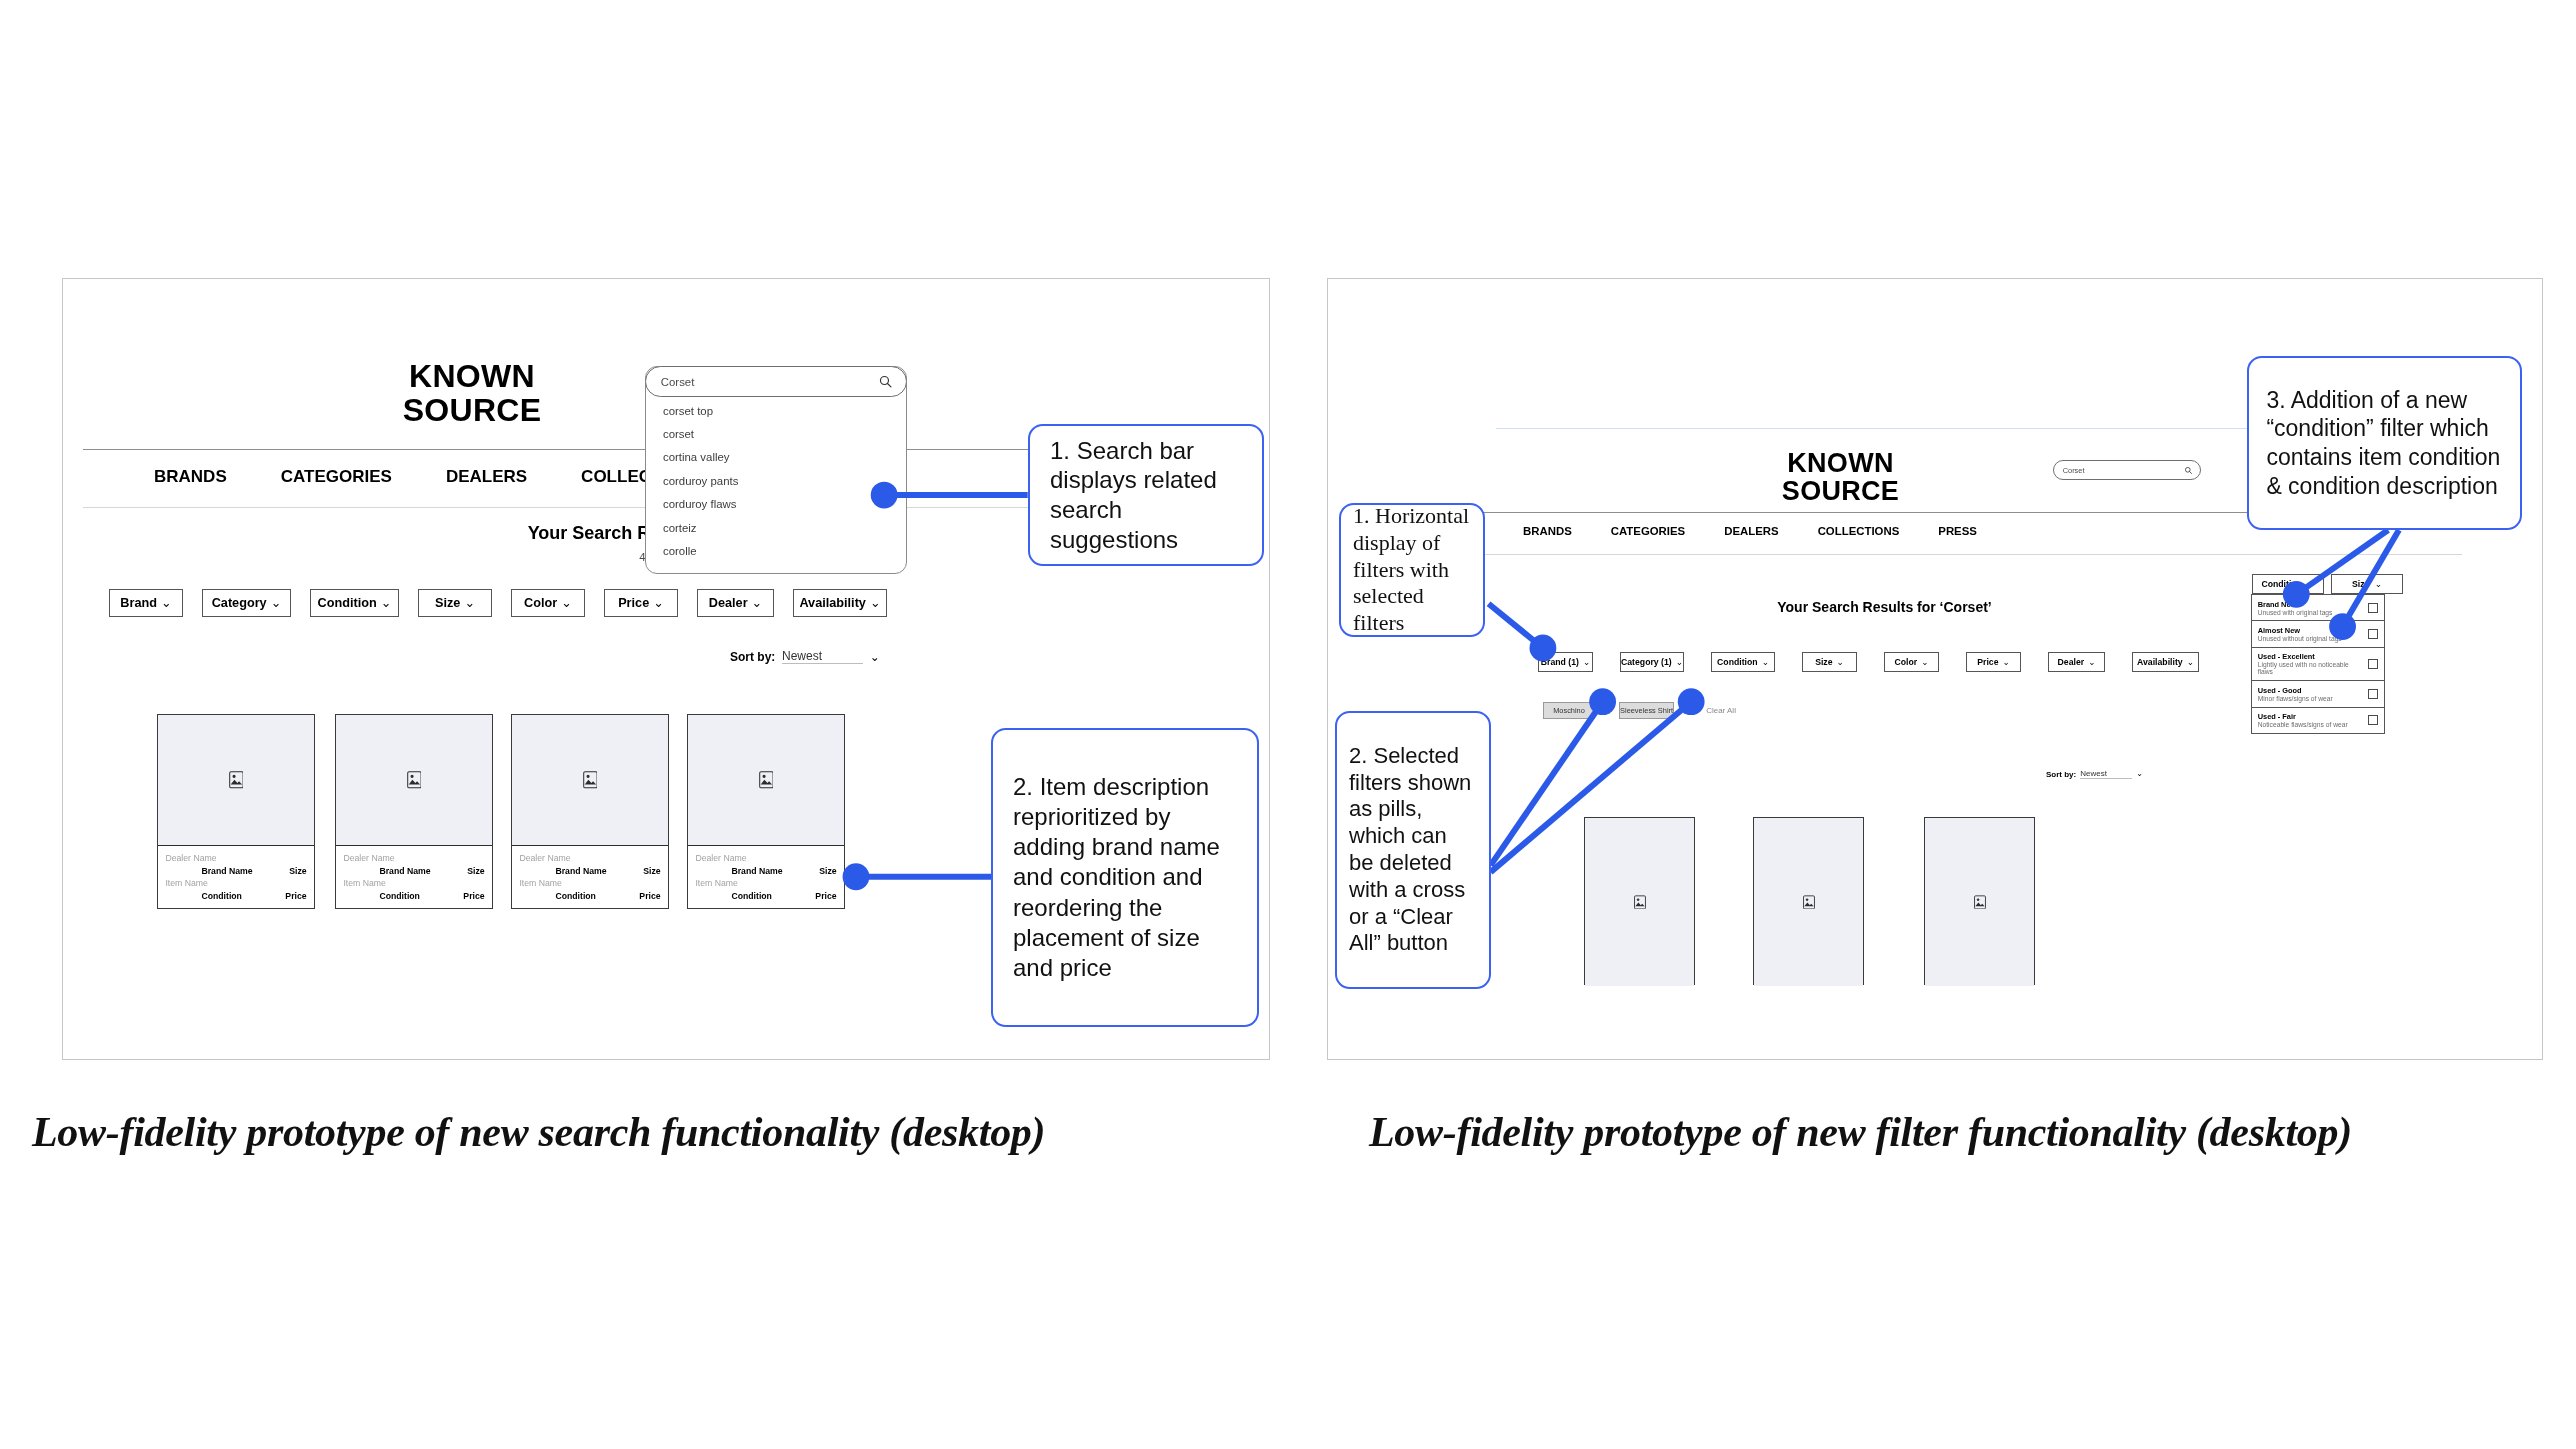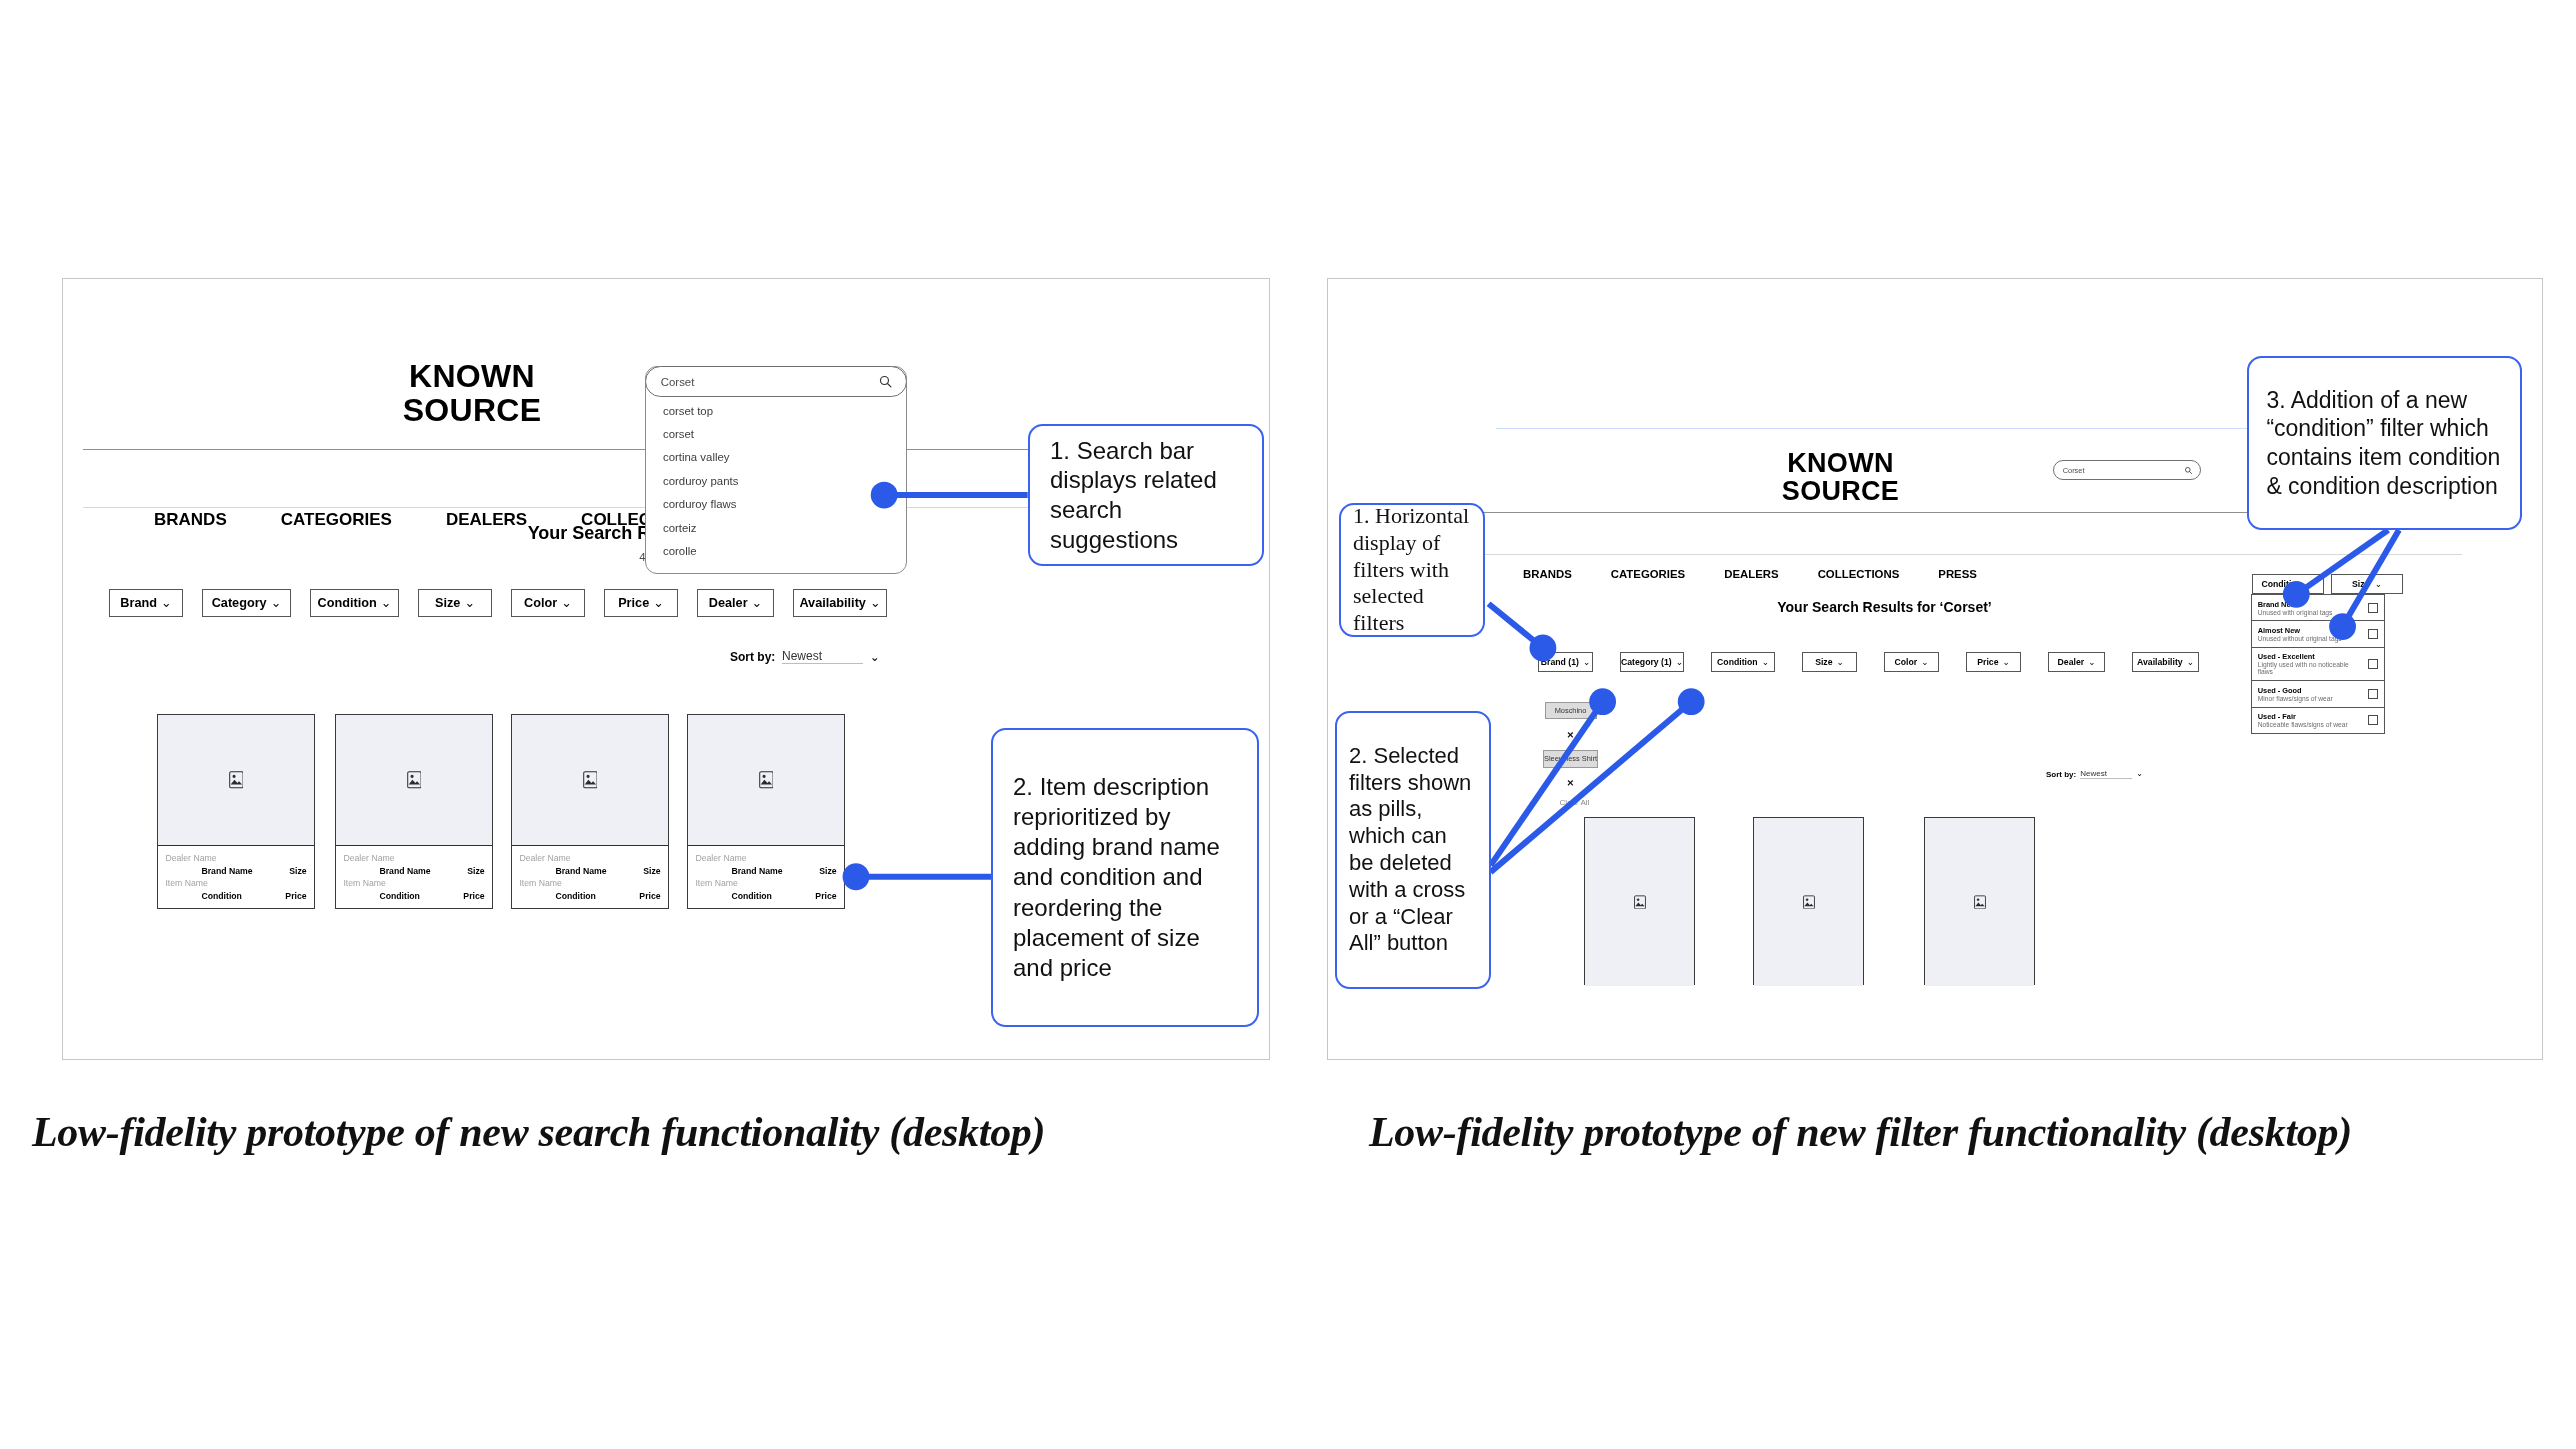--- a/index.html
+++ b/index.html
@@ -48,21 +48,20 @@
   .logo span { display: block; }
 
   .rule { position: absolute; background: #8e8e8e; height: 0.7px; }
   .rule.light { background: #d8d8d8; }
   .rule.blue  { background: #cfdcff; height: 1.3px; }
 
   .navbar {
     position: absolute;
     display: flex;
     align-items: flex-end;
-    margin-top: 43px;
   }
   .nav-item {
     font-weight: 700;
     color: #000;
     white-space: nowrap;
   }
 
   
   .searchbox {
     position: absolute;
@@ -477,21 +476,21 @@
       <div class="filter-chip" style="width:57px;height:20px;font-size:8.7px;">
         <span>Dealer</span>
           <span class="chev">⌄</span>
         </div>
       <div class="filter-chip" style="width:67px;height:20px;font-size:8.7px;">
         <span>Availability</span>
           <span class="chev">⌄</span>
         </div>
     </div>
 
-    <div class="pill-row" style="left:215px; top:423px; gap:6.7px;flex-direction:column;">
+    <div class="pill-row" style="left:215px; top:423px; gap:6.7px;">
       <div class="pill" style="width:52px;height:17.4px;font-size:7.4px;">
         <span>Moschino</span>
         </div>
       <div class="pill-x" style="width:10.7px;height:17.4px;font-size:8.7px;">✕</div>
       <div class="pill" style="width:55px;height:17.4px;font-size:7.4px;">
         <span>Sleeveless Shirt</span>
         </div>
       <div class="pill-x" style="width:10.7px;height:17.4px;font-size:8.7px;">✕</div>
       <div class="clear-all" style="font-size:8px;margin-left:8px;">Clear All</div>
     </div>

